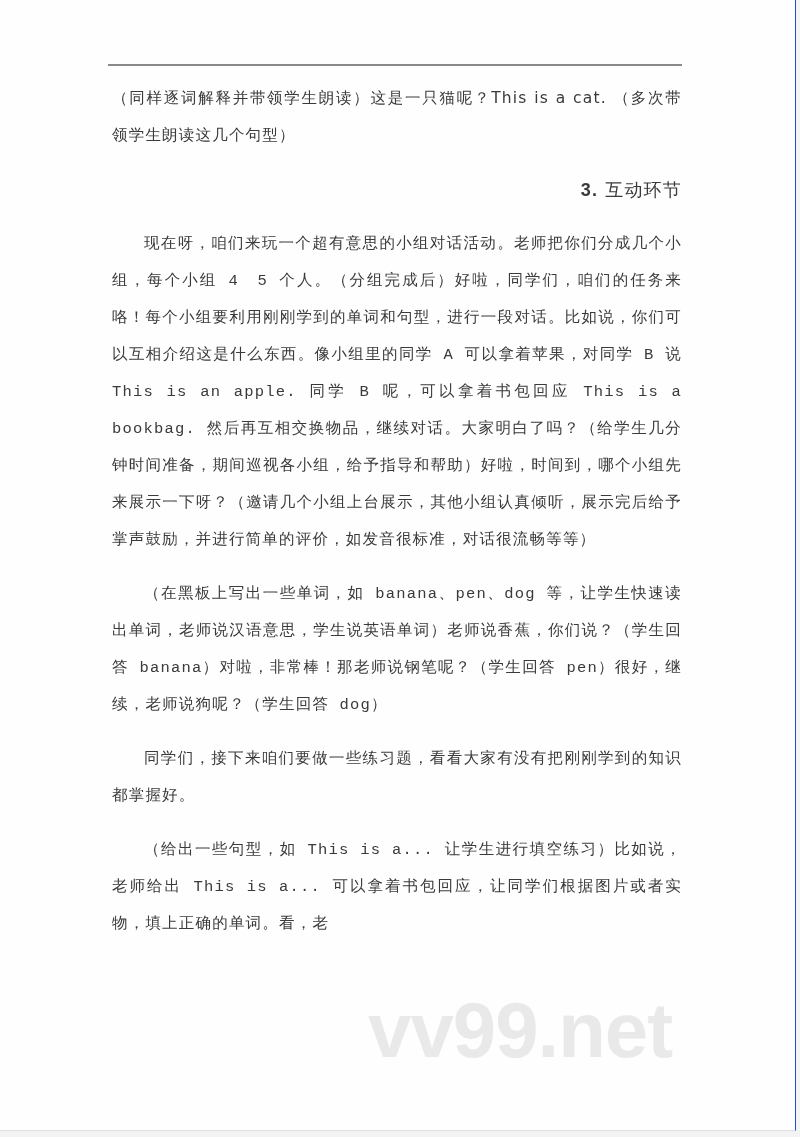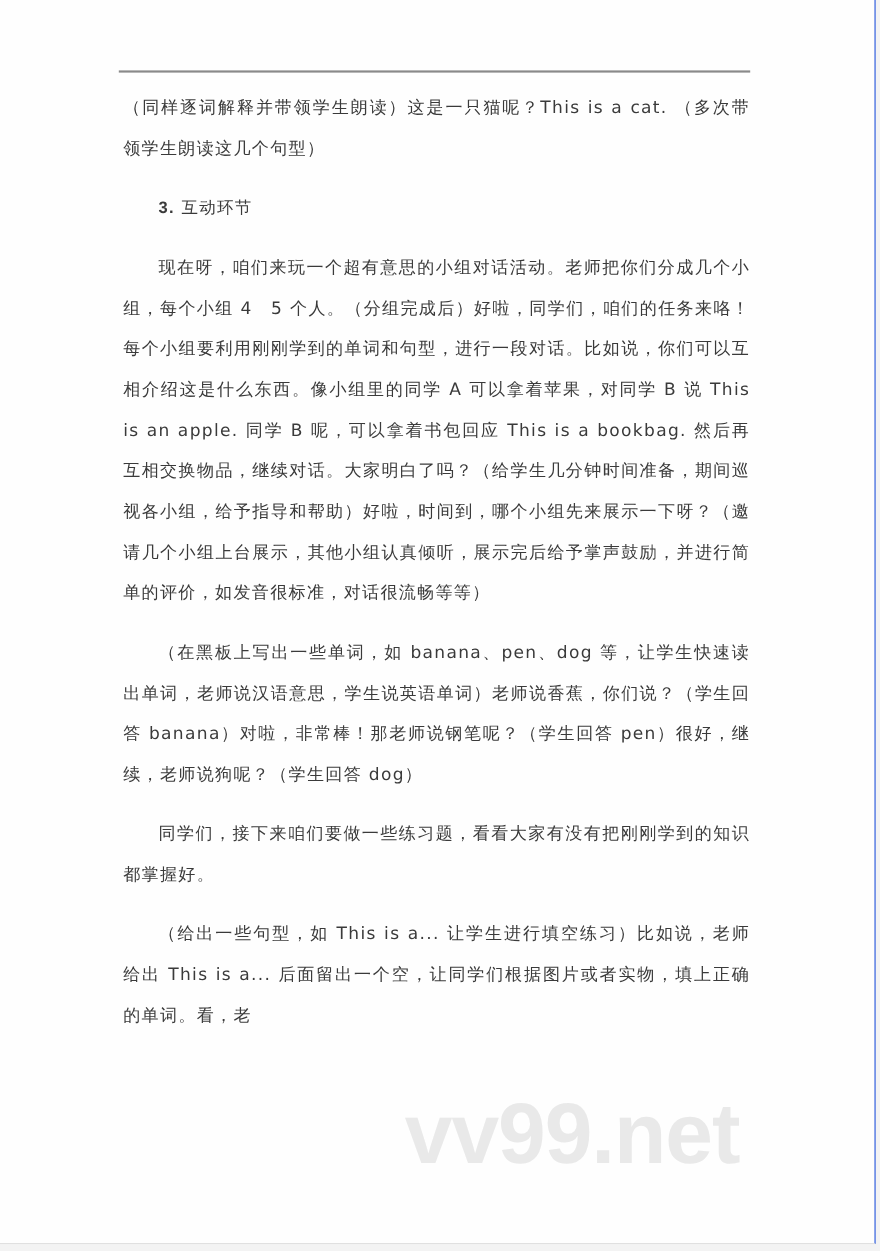--- a/index.html
+++ b/index.html
@@ -39,29 +39,30 @@
       width: 570px;
       color: #3a3a3a;
       font-size: 15.5px;
       letter-spacing: 1.2px;
     }
     .para {
       margin: 0;
       line-height: 37px;
       text-align: justify;
     }
-    .para.indent { text-indent: 32px; }
+    .para.indent { text-indent: 32px; font-family: Liberation Mono, monospace; }
     .para.gap { margin-top: 17px; }
     .heading {
       margin: 0;
       padding-left: 32px;
       line-height: 37px;
       margin-top: 17px;
       color: #3a3a3a;
-      font-size: 15px;
+      font-size: 18px;
+      text-align: right;
     }
     .num { font-weight: bold; font-family: "Liberation Sans", sans-serif; }
     .watermark {
       position: absolute;
       left: 368px;
       top: 1000px;
       font-family: "Liberation Sans", sans-serif;
       font-weight: bold;
       font-size: 78px;
       color: #e6e6e6;
@@ -84,17 +85,17 @@
       <span>互动环节</span>
     </p>
 
     <p class="para indent gap">现在呀，咱们来玩一个超有意思的小组对话活动。老师把你们分成几个小组，每个小组 4　5 个人。（分组完成后）好啦，同学们，咱们的任务来咯！每个小组要利用刚刚学到的单词和句型，进行一段对话。比如说，你们可以互相介绍这是什么东西。像小组里的同学 A 可以拿着苹果，对同学 B 说 This is an apple. 同学 B 呢，可以拿着书包回应 This is a bookbag. 然后再互相交换物品，继续对话。大家明白了吗？（给学生几分钟时间准备，期间巡视各小组，给予指导和帮助）好啦，时间到，哪个小组先来展示一下呀？（邀请几个小组上台展示，其他小组认真倾听，展示完后给予掌声鼓励，并进行简单的评价，如发音很标准，对话很流畅等等）</p>
 
 
     <p class="para indent gap">（在黑板上写出一些单词，如 banana、pen、dog 等，让学生快速读出单词，老师说汉语意思，学生说英语单词）老师说香蕉，你们说？（学生回答 banana）对啦，非常棒！那老师说钢笔呢？（学生回答 pen）很好，继续，老师说狗呢？（学生回答 dog）</p>
 
     <p class="para indent gap">同学们，接下来咱们要做一些练习题，看看大家有没有把刚刚学到的知识都掌握好。</p>
 
-    <p class="para indent gap">（给出一些句型，如 This is a... 让学生进行填空练习）比如说，老师给出 This is a... 后面留出一个空，让同学们根据图片或者实物，填上正确的单词。看，老</p>
+    <p class="para indent gap">（给出一些句型，如 This is a... 让学生进行填空练习）比如说，老师给出 This is a... 可以拿着书包回应，让同学们根据图片或者实物，填上正确的单词。看，老</p>
   </div>
 
   <div class="watermark">vv99.net</div>
 </div>
 
 </body></html>

